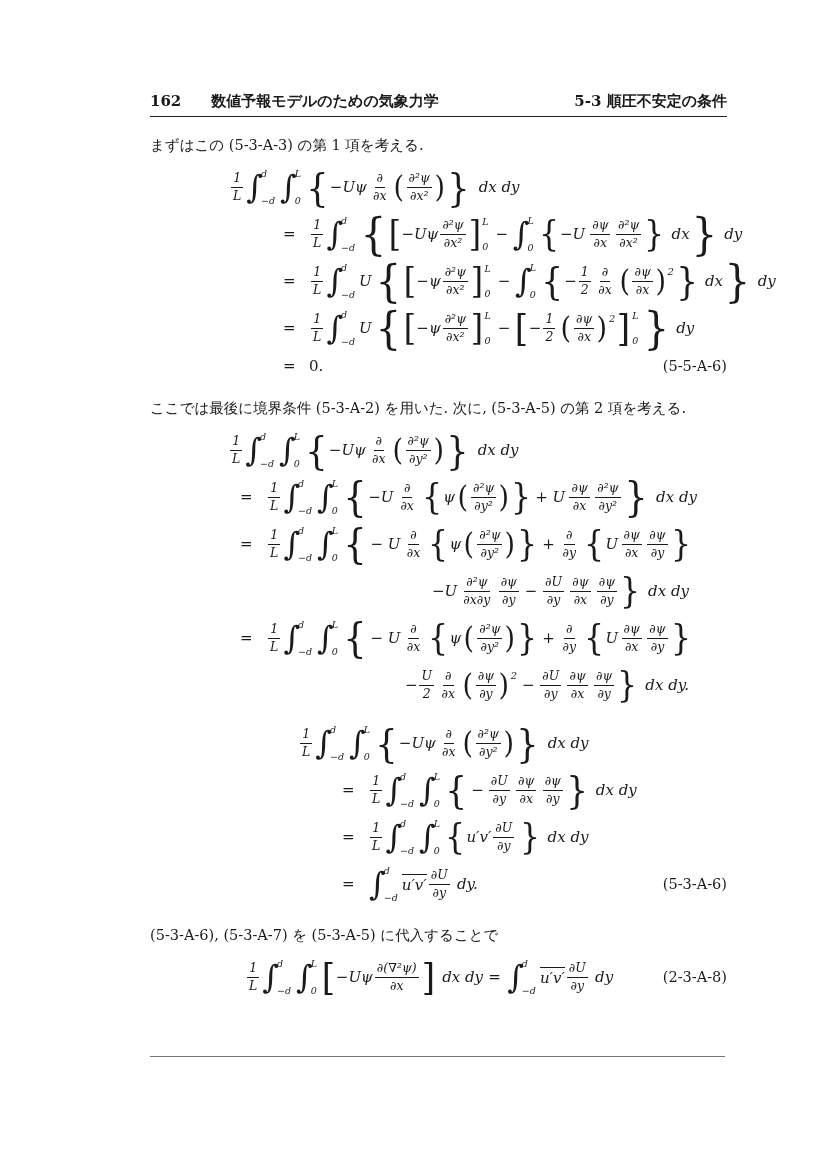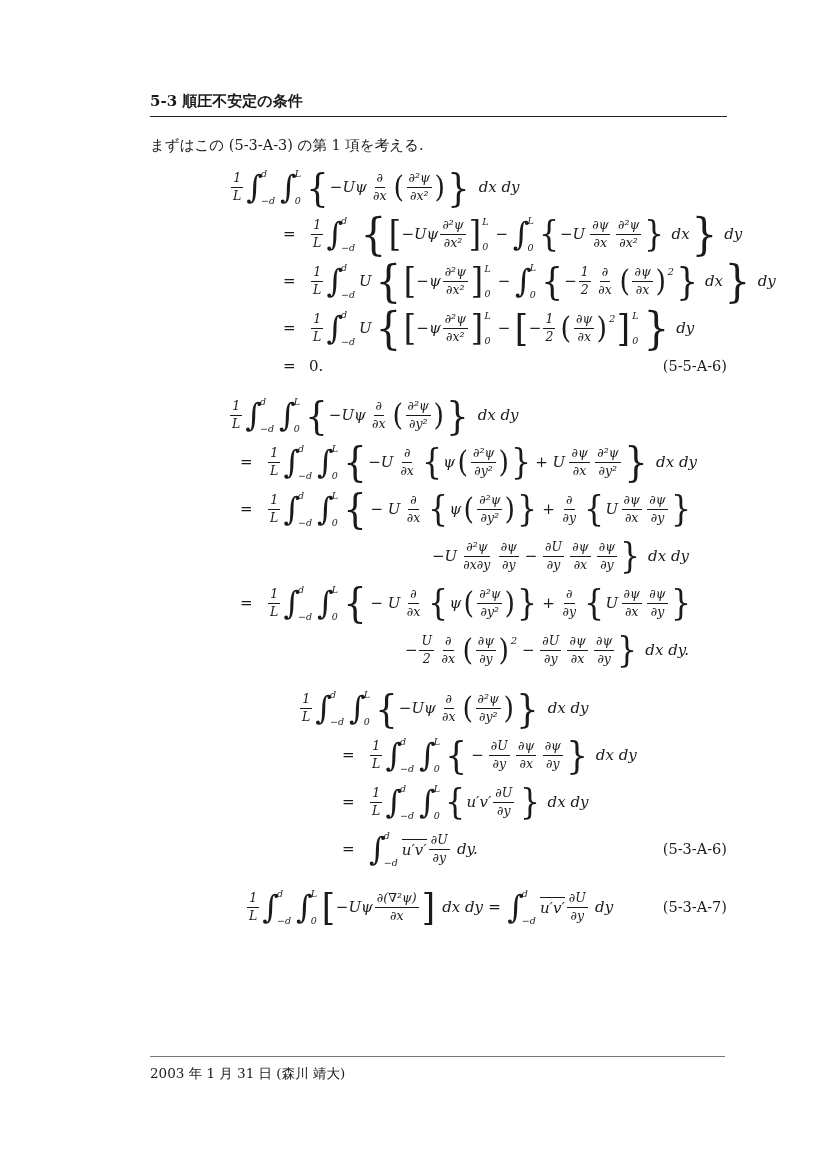--- a/index.html
+++ b/index.html
@@ -54,20 +54,24 @@
   .footrule{border-top:1px solid #777;height:0;}
   .foottext{margin-top:8px;font-size:13.5px;}
 </style>
 </head>
 <body>
 
 <div class="page">
   <div class="content">
 
     <div class="pagehead">
+      <div class="head-left">
+        <span>162</span>
+        <span>数値予報モデルのための気象力学</span>
+      </div>
       <div>5-3 順圧不安定の条件</div>
     </div>
 
     <p class="para">まずはこの (5-3-A-3) の第 1 項を考える.</p>
 
     <div class="eqblock">
       <div class="eqline pl-a1">
         <span class="mexpr">
             <span class="mrow"><span class="mfrac"><span class="num"><span class="mi">1</span></span><span class="den"><span class="mi">L</span></span></span><span class="mint"><span class="isym">∫</span><span class="ilim"><span class="ihi">d</span><span class="ilo">−d</span></span></span><span class="mint"><span class="isym">∫</span><span class="ilim"><span class="ihi">L</span><span class="ilo">0</span></span></span><span class="mdelim" style="font-size: 39px;">{</span><span class="mi">−Uψ</span><span class="msp" style="width: 0.15em;"></span><span class="mfrac"><span class="num"><span class="mi">∂</span></span><span class="den"><span class="mi">∂x</span></span></span><span class="msp" style="width: 0.15em;"></span><span class="mdelim" style="font-size: 30px;">(</span><span class="mfrac"><span class="num"><span class="mi">∂²ψ</span></span><span class="den"><span class="mi">∂x²</span></span></span><span class="mdelim" style="font-size: 30px;">)</span><span class="mdelim" style="font-size: 39px;">}</span><span class="msp" style="width: 0.55em;"></span><span class="mi">dx dy</span></span>
           </span>
@@ -88,20 +92,21 @@
           </span>
       </div>
       <div class="eqline pl-a2 short">
         <span class="mexpr">
             <span class="mrow"><span class="mn">=</span><span class="msp" style="width: 0.9em;"></span><span class="mn">0.</span></span>
           </span>
         <span class="eqtag">(5-5-A-6)</span>
       </div>
     </div>
 
+    <p class="para">ここでは最後に境界条件 (5-3-A-2) を用いた. 次に, (5-3-A-5) の第 2 項を考える.</p>
 
     <div class="eqblock">
       <div class="eqline pl-b1">
         <span class="mexpr">
             <span class="mrow"><span class="mfrac"><span class="num"><span class="mi">1</span></span><span class="den"><span class="mi">L</span></span></span><span class="mint"><span class="isym">∫</span><span class="ilim"><span class="ihi">d</span><span class="ilo">−d</span></span></span><span class="mint"><span class="isym">∫</span><span class="ilim"><span class="ihi">L</span><span class="ilo">0</span></span></span><span class="mdelim" style="font-size: 39px;">{</span><span class="mi">−Uψ</span><span class="msp" style="width: 0.15em;"></span><span class="mfrac"><span class="num"><span class="mi">∂</span></span><span class="den"><span class="mi">∂x</span></span></span><span class="msp" style="width: 0.15em;"></span><span class="mdelim" style="font-size: 30px;">(</span><span class="mfrac"><span class="num"><span class="mi">∂²ψ</span></span><span class="den"><span class="mi">∂y²</span></span></span><span class="mdelim" style="font-size: 30px;">)</span><span class="mdelim" style="font-size: 39px;">}</span><span class="msp" style="width: 0.55em;"></span><span class="mi">dx dy</span></span>
           </span>
       </div>
       <div class="eqline pl-b2">
         <span class="mexpr">
             <span class="mrow"><span class="mn">=</span><span class="msp" style="width: 0.9em;"></span><span class="mfrac"><span class="num"><span class="mi">1</span></span><span class="den"><span class="mi">L</span></span></span><span class="mint"><span class="isym">∫</span><span class="ilim"><span class="ihi">d</span><span class="ilo">−d</span></span></span><span class="mint"><span class="isym">∫</span><span class="ilim"><span class="ihi">L</span><span class="ilo">0</span></span></span><span class="mdelim" style="font-size: 41px;">{</span><span class="mi">−U</span><span class="msp" style="width: 0.2em;"></span><span class="mfrac"><span class="num"><span class="mi">∂</span></span><span class="den"><span class="mi">∂x</span></span></span><span class="msp" style="width: 0.2em;"></span><span class="mdelim" style="font-size: 35px;">{</span><span class="mi">ψ</span><span class="msp" style="width: 0.15em;"></span><span class="mdelim" style="font-size: 30px;">(</span><span class="mfrac"><span class="num"><span class="mi">∂²ψ</span></span><span class="den"><span class="mi">∂y²</span></span></span><span class="mdelim" style="font-size: 30px;">)</span><span class="mdelim" style="font-size: 35px;">}</span><span class="msp" style="width: 0.2em;"></span><span class="mi">+ U</span><span class="msp" style="width: 0.15em;"></span><span class="mfrac"><span class="num"><span class="mi">∂ψ</span></span><span class="den"><span class="mi">∂x</span></span></span><span class="msp" style="width: 0.1em;"></span><span class="mfrac"><span class="num"><span class="mi">∂²ψ</span></span><span class="den"><span class="mi">∂y²</span></span></span><span class="mdelim" style="font-size: 41px;">}</span><span class="msp" style="width: 0.5em;"></span><span class="mi">dx dy</span></span>
@@ -147,29 +152,29 @@
           </span>
       </div>
       <div class="eqline pl-c2">
         <span class="mexpr">
             <span class="mrow"><span class="mn">=</span><span class="msp" style="width: 0.9em;"></span><span class="mint"><span class="isym">∫</span><span class="ilim"><span class="ihi">d</span><span class="ilo">−d</span></span></span><span class="mov">u′v′</span><span class="mfrac"><span class="num"><span class="mi">∂U</span></span><span class="den"><span class="mi">∂y</span></span></span><span class="msp" style="width: 0.35em;"></span><span class="mi">dy.</span></span>
           </span>
         <span class="eqtag">(5-3-A-6)</span>
       </div>
     </div>
 
+    <p class="para">(5-3-A-6), (5-3-A-7) を (5-3-A-5) に代入することで</p>
 
     <div class="eqblock">
       <div class="eqline pl-d1">
         <span class="mexpr">
             <span class="mrow"><span class="mfrac"><span class="num"><span class="mi">1</span></span><span class="den"><span class="mi">L</span></span></span><span class="mint"><span class="isym">∫</span><span class="ilim"><span class="ihi">d</span><span class="ilo">−d</span></span></span><span class="mint"><span class="isym">∫</span><span class="ilim"><span class="ihi">L</span><span class="ilo">0</span></span></span><span class="mdelim" style="font-size: 38px;">[</span><span class="mi">−Uψ</span><span class="mfrac"><span class="num"><span class="mi">∂(∇²ψ)</span></span><span class="den"><span class="mi">∂x</span></span></span><span class="mdelim" style="font-size: 38px;">]</span><span class="msp" style="width: 0.45em;"></span><span class="mi">dx dy</span><span class="msp" style="width: 0.35em;"></span><span class="mn">=</span><span class="msp" style="width: 0.35em;"></span><span class="mint"><span class="isym">∫</span><span class="ilim"><span class="ihi">d</span><span class="ilo">−d</span></span></span><span class="mov">u′v′</span><span class="mfrac"><span class="num"><span class="mi">∂U</span></span><span class="den"><span class="mi">∂y</span></span></span><span class="msp" style="width: 0.35em;"></span><span class="mi">dy</span></span>
           </span>
-        <span class="eqtag">(5-3-A-7)</span>
+        <span class="eqtag">(2-3-A-8)</span>
       </div>
     </div>
 
   </div>
 
   <div class="pagefoot">
     <div class="footrule"></div>
-    <div class="foottext">2003 年 1 月 31 日 (森川 靖大)</div>
   </div>
 </div>
 
 </body></html>

